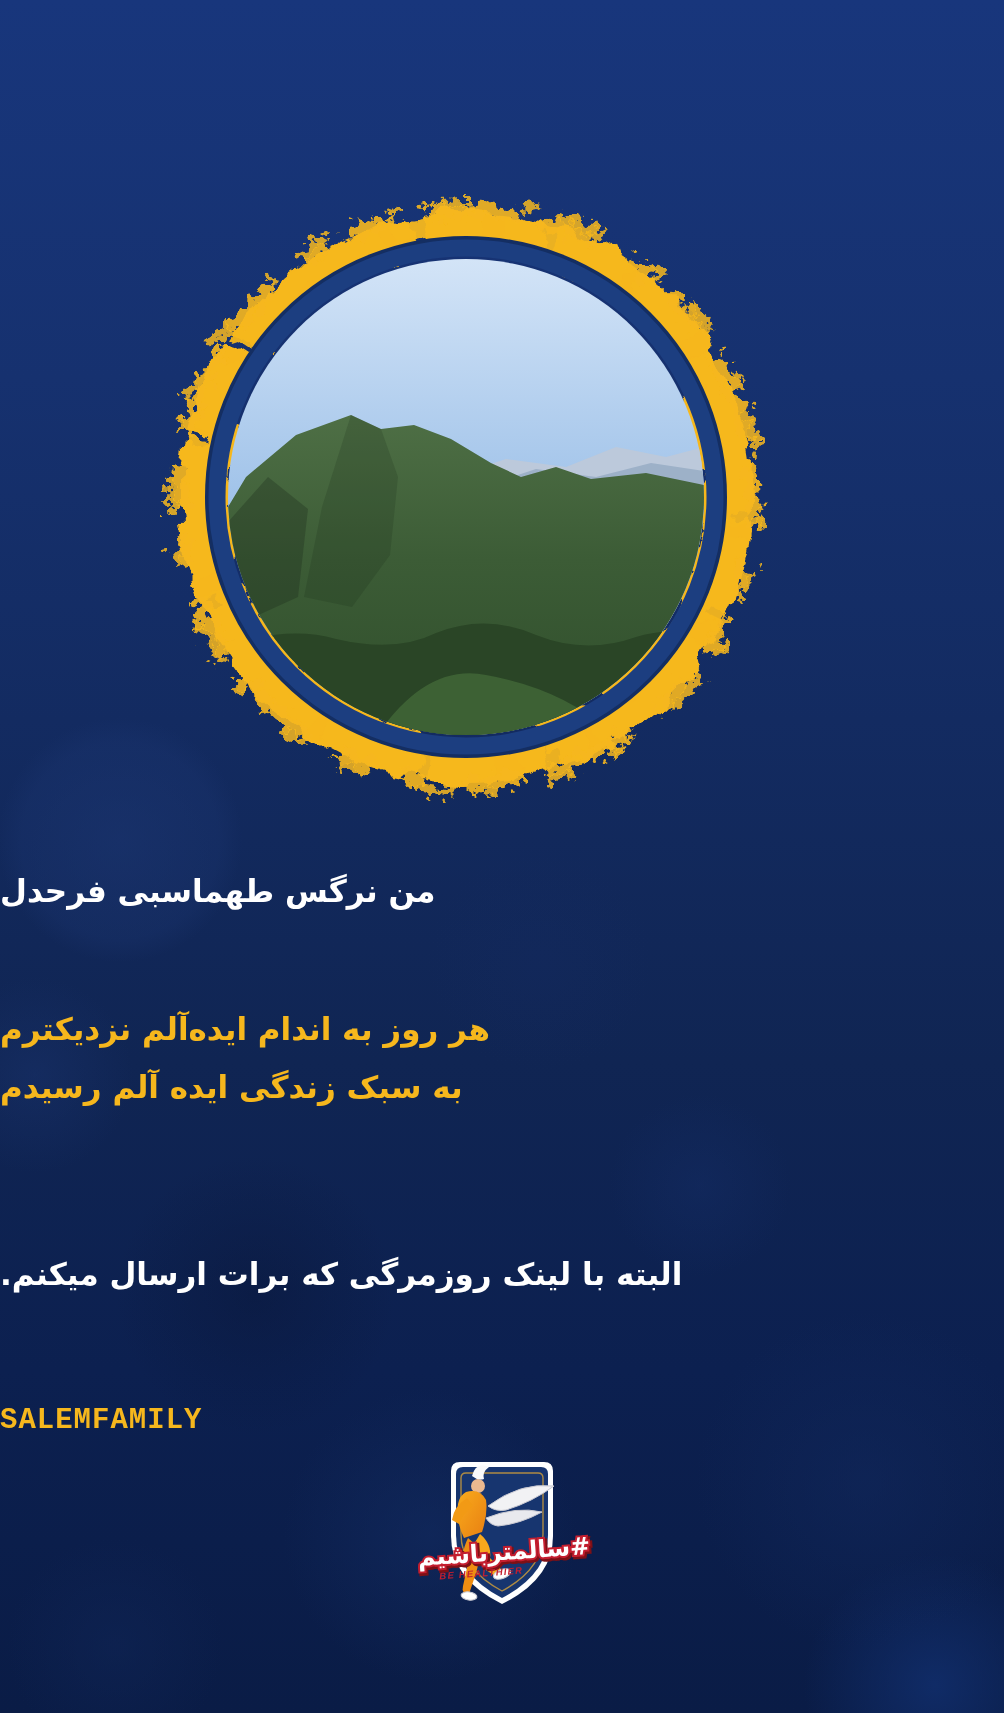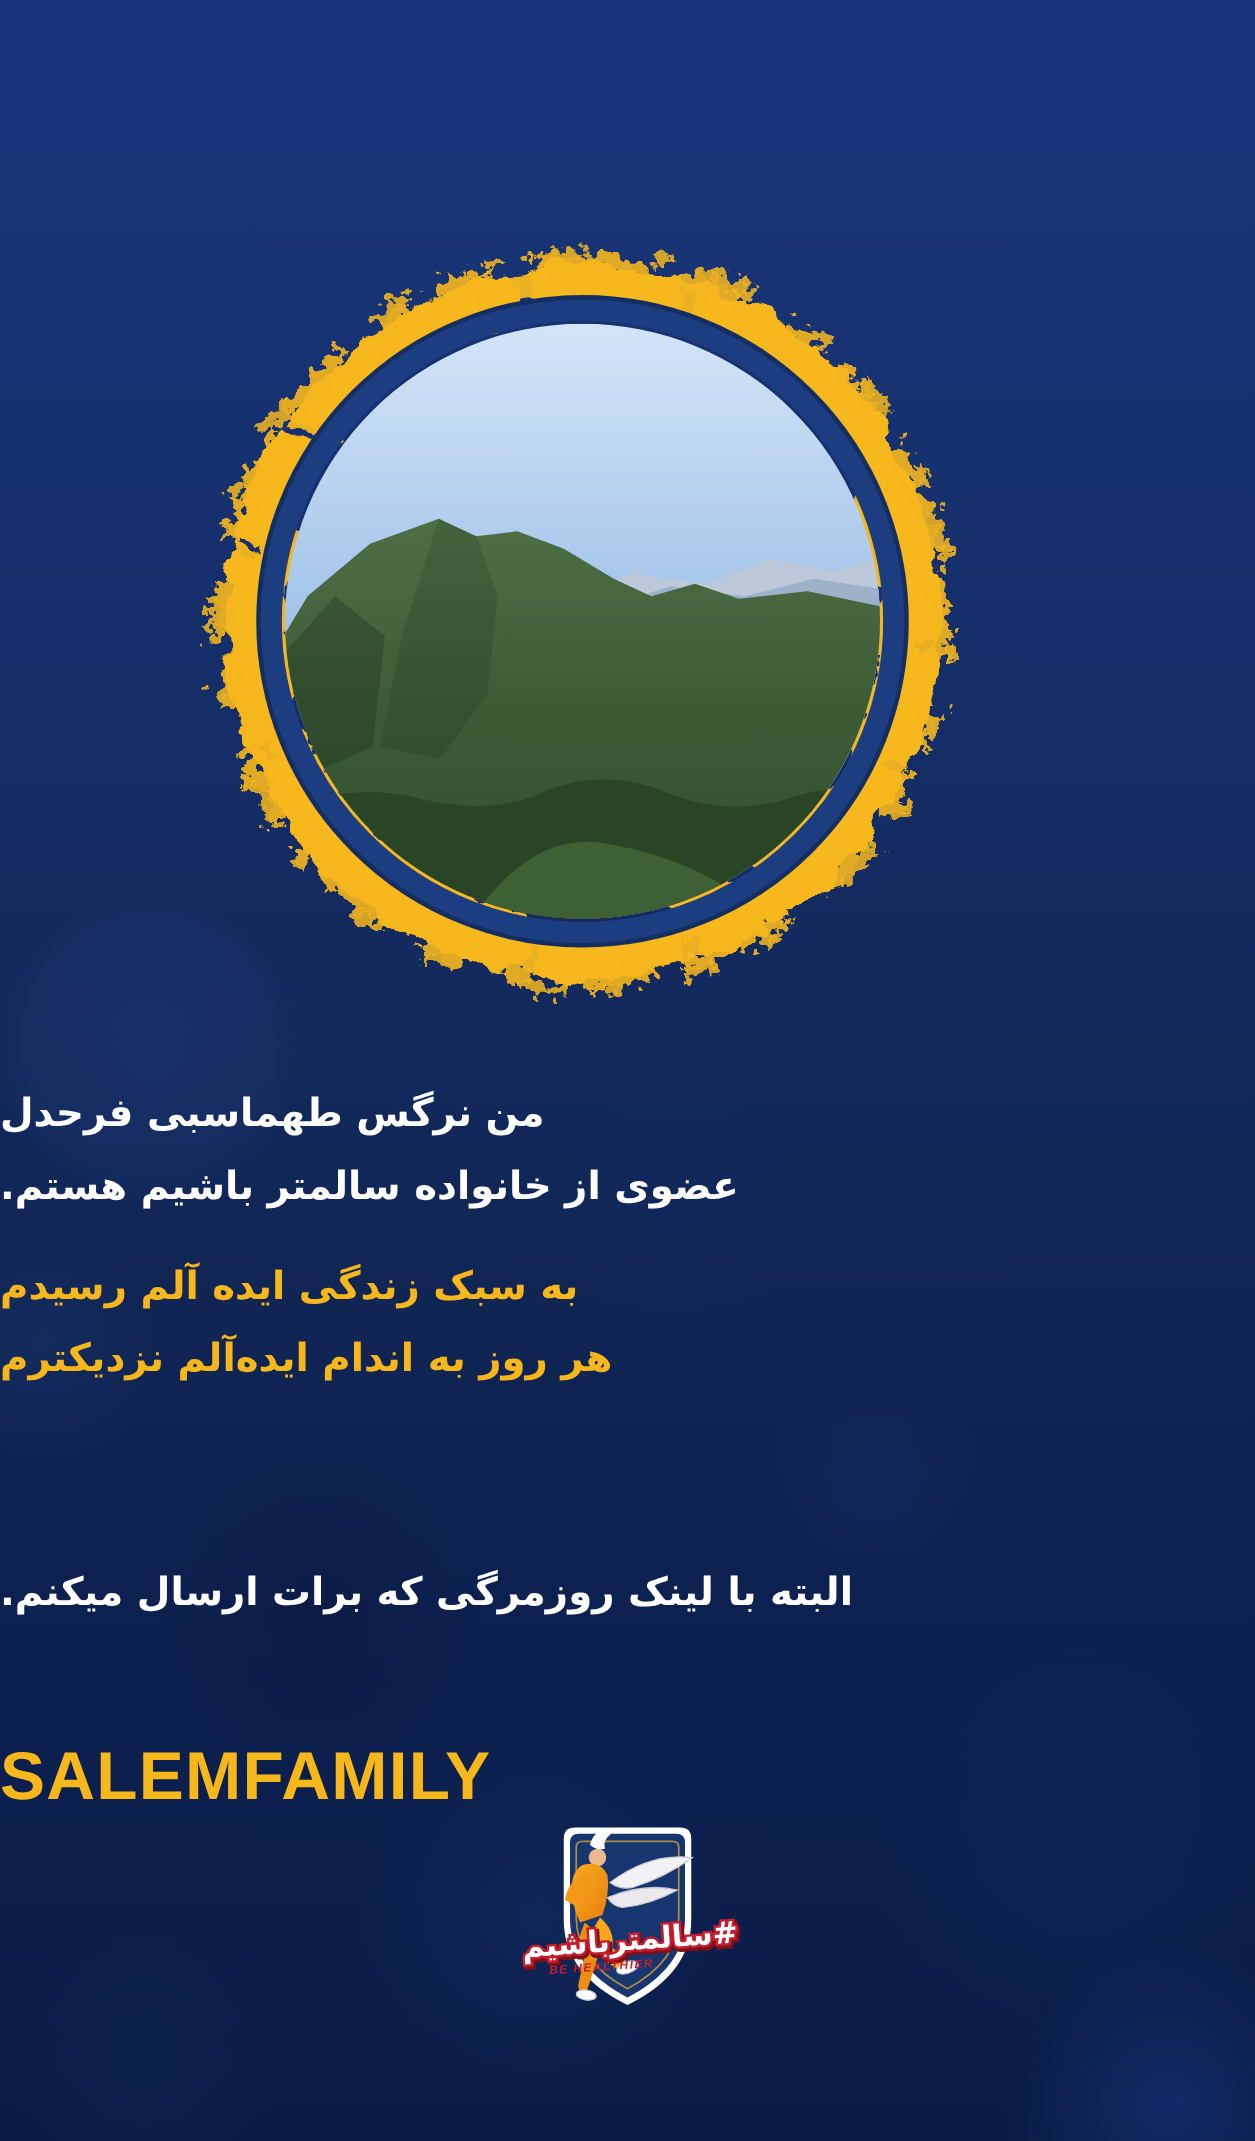--- a/index.html
+++ b/index.html
@@ -20,22 +20,22 @@
       linear-gradient(180deg,#18367c 0%,#16316f 22%,#132b61 42%,#102553 62%,#0c2050 80%,#0a1c46 100%);
   }
   .ring-art{position:absolute;left:146px;top:177px;width:640px;height:640px;}
   .txt{position:absolute;left:0;width:1004px;text-align:left;font-weight:bold;}
   .fa{direction:rtl;font-size:31px;line-height:58px;}
   .white{color:#ffffff;}
   .yellow{color:#f6b71d;}
   .intro{top:862px;}
   .achv{top:1000px;}
   .invite{top:1246px;line-height:57px;}
-  .brand{top:1396px;font-size:54px;letter-spacing:1px;color:#f6b71d;
-         font-family:Liberation Sans, sans-serif;line-height:50px;}
+  .brand{top:1396px;font-size:29px;letter-spacing:1px;color:#f6b71d;
+         font-family:Liberation Mono, monospace;line-height:50px;}
   .logo{position:absolute;left:392px;top:1448px;width:220px;height:175px;}
 </style>
 </head>
 <body>
 
 <div class="poster">
 
   <svg class="ring-art" viewBox="0 0 640 640" aria-hidden="true">
     <defs>
       <filter id="rough" x="-25%" y="-25%" width="150%" height="150%">
@@ -85,26 +85,25 @@
       <path d="M82,330 L100,300 L150,258 L205,238 L235,252 L268,248 L305,262 L345,286 L375,300 L410,290 L445,302 L500,296 L558,308 L558,560 L82,560 Z" fill="url(#mtn)"></path>
       <path d="M82,345 L122,300 L162,332 L152,420 L82,452 Z" fill="rgba(25,40,28,0.30)"></path>
       <path d="M235,252 L252,300 L244,378 L206,430 L158,420 L176,330 L205,238 Z" fill="rgba(22,38,24,0.18)"></path>
       <path d="M82,470 Q140,448 190,462 Q250,476 290,456 Q340,436 390,458 Q440,478 490,460 Q530,448 558,462 L558,560 L82,560 Z" fill="#2a4526"></path>
       <path d="M230,560 Q280,486 340,498 Q420,512 470,560 Z" fill="#3d6134"></path>
     </g>
   </svg>
 
   <div class="txt fa white intro">
     <div>من نرگس طهماسبی فرحدل</div>
-    <div>عضوی از خانواده سالمتر باشیم هستم.</div>
   </div>
 
   <div class="txt fa yellow achv">
+    <div>هر روز به اندام ایده‌آلم نزدیکترم</div>
     <div>به سبک زندگی ایده آلم رسیدم</div>
-    <div>هر روز به اندام ایده‌آلم نزدیکترم</div>
   </div>
 
   <div class="txt fa white invite">
     <div>البته با لینک روزمرگی که برات ارسال میکنم.</div>
   </div>
 
   <div class="txt brand">SALEMFAMILY</div>
 
   <svg class="logo" viewBox="0 0 220 175" aria-hidden="true">
 

